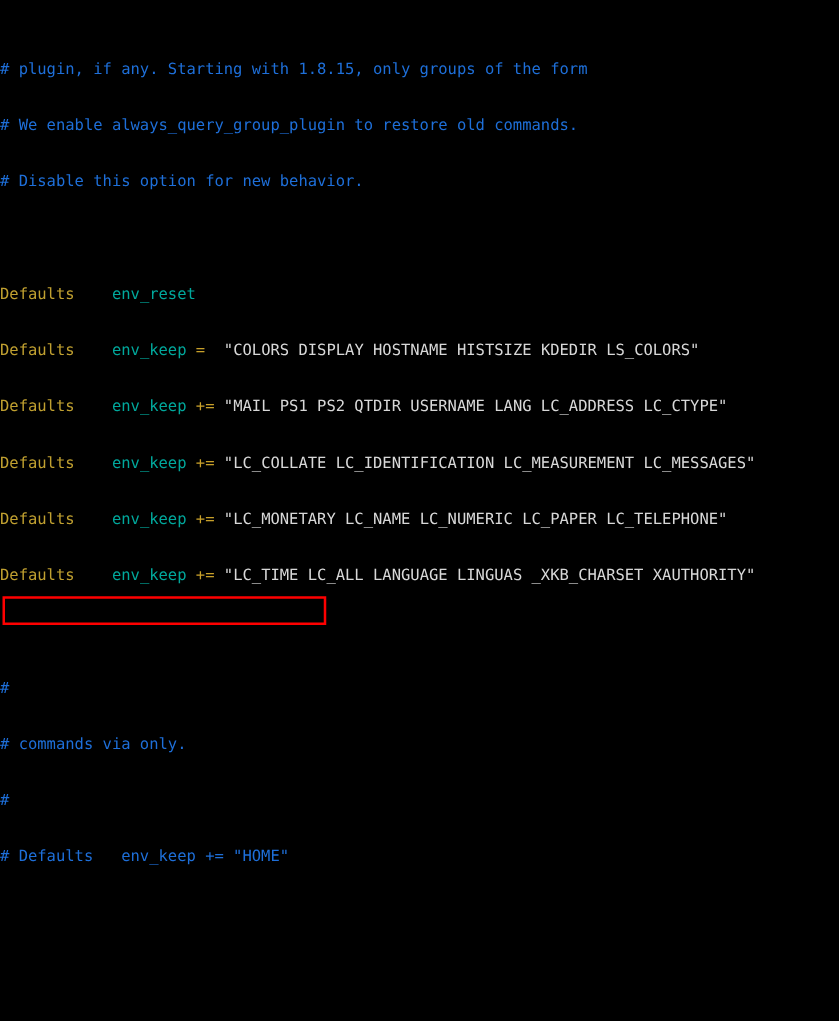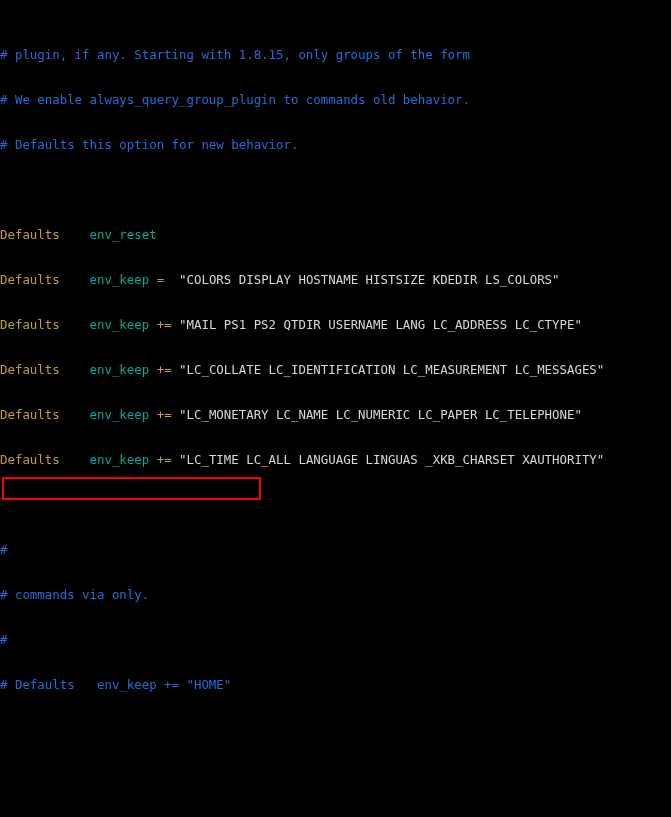--- a/index.html
+++ b/index.html
@@ -51,22 +51,22 @@
     box-sizing: border-box;
     pointer-events: none;
   }
 </style>
 </head>
 <body>
 
 <div id="terminal">
 
   <div class="line"><span class="c-comment"># plugin, if any. Starting with 1.8.15, only groups of the form</span></div>
-  <div class="line"><span class="c-comment"># We enable always_query_group_plugin to commands old behavior.</span></div>
-  <div class="line"><span class="c-comment"># Defaults this option for new behavior.</span></div>
+  <div class="line"><span class="c-comment"># We enable always_query_group_plugin to restore old commands.</span></div>
+  <div class="line"><span class="c-comment"># Disable this option for new behavior.</span></div>
   <div class="line"><span></span></div>
   <div class="line"><span class="c-keyword">Defaults</span><span>    </span><span class="c-param">env_reset</span></div>
   <div class="line"><span class="c-keyword">Defaults</span><span>    </span><span class="c-param">env_keep</span><span class="c-op"> = </span><span class="c-string"> "COLORS DISPLAY HOSTNAME HISTSIZE KDEDIR LS_COLORS"</span></div>
   <div class="line"><span class="c-keyword">Defaults</span><span>    </span><span class="c-param">env_keep</span><span class="c-op"> += </span><span class="c-string">"MAIL PS1 PS2 QTDIR USERNAME LANG LC_ADDRESS LC_CTYPE"</span></div>
   <div class="line"><span class="c-keyword">Defaults</span><span>    </span><span class="c-param">env_keep</span><span class="c-op"> += </span><span class="c-string">"LC_COLLATE LC_IDENTIFICATION LC_MEASUREMENT LC_MESSAGES"</span></div>
   <div class="line"><span class="c-keyword">Defaults</span><span>    </span><span class="c-param">env_keep</span><span class="c-op"> += </span><span class="c-string">"LC_MONETARY LC_NAME LC_NUMERIC LC_PAPER LC_TELEPHONE"</span></div>
   <div class="line"><span class="c-keyword">Defaults</span><span>    </span><span class="c-param">env_keep</span><span class="c-op"> += </span><span class="c-string">"LC_TIME LC_ALL LANGUAGE LINGUAS _XKB_CHARSET XAUTHORITY"</span></div>
   <div class="line"><span></span></div>
   <div class="line"><span class="c-comment">#</span></div>
   <div class="line"><span class="c-comment"># commands via only.</span></div>

